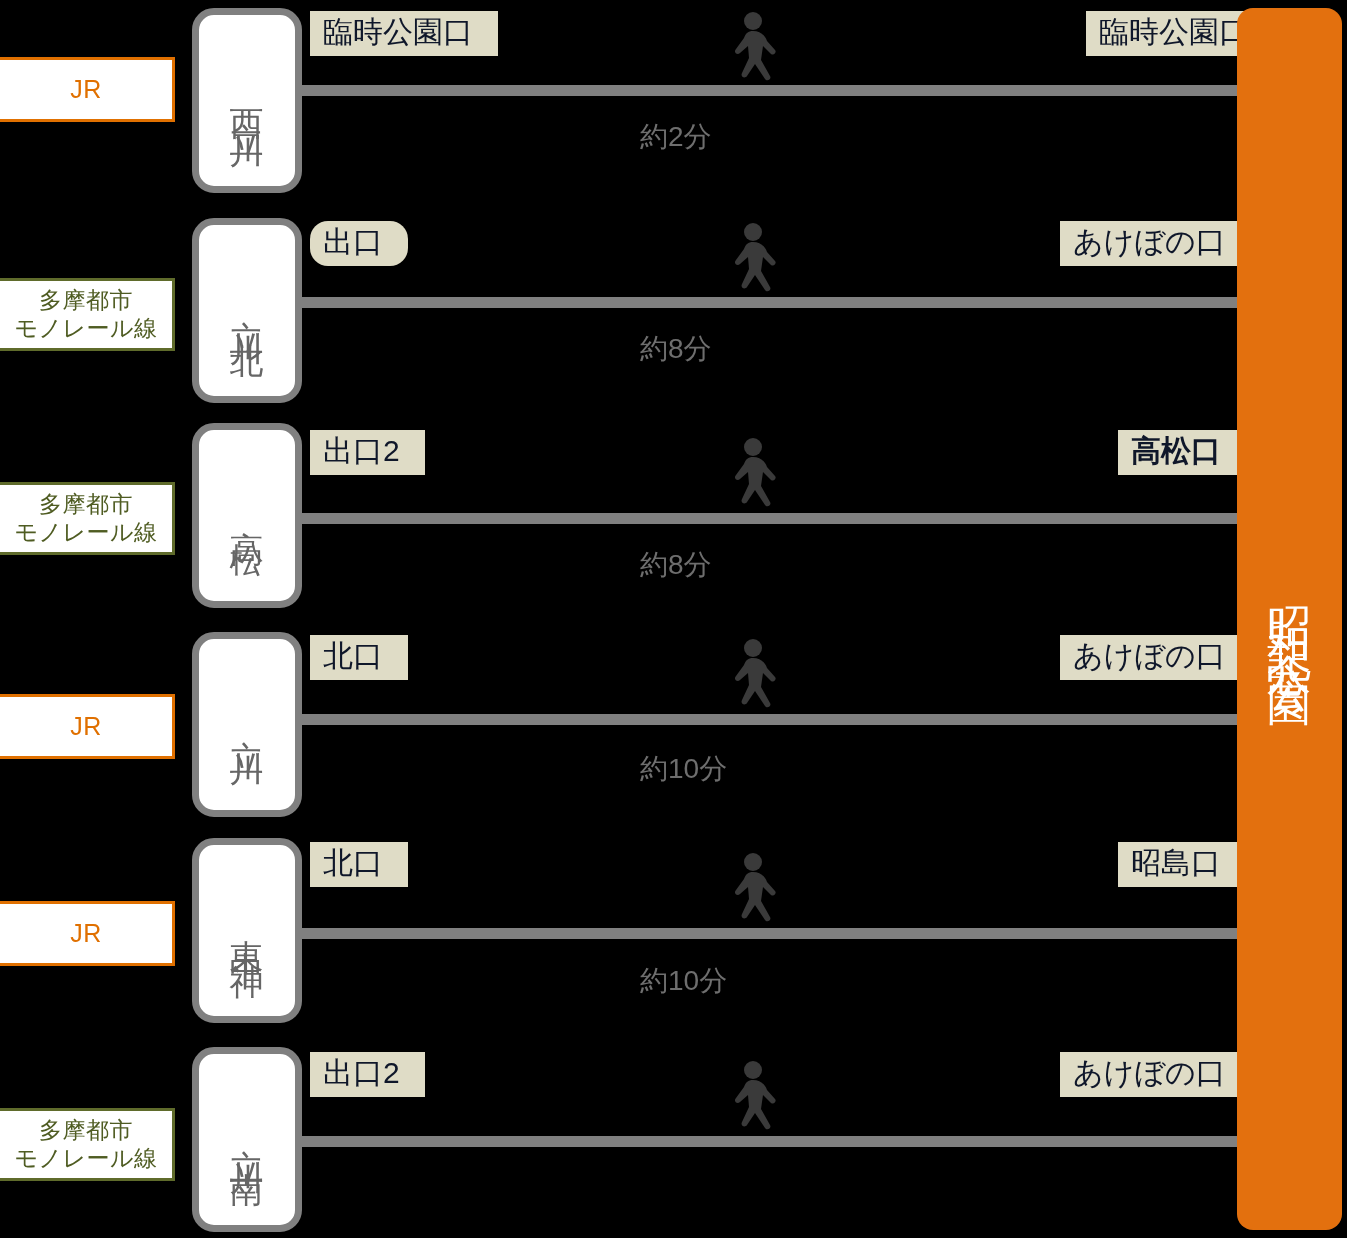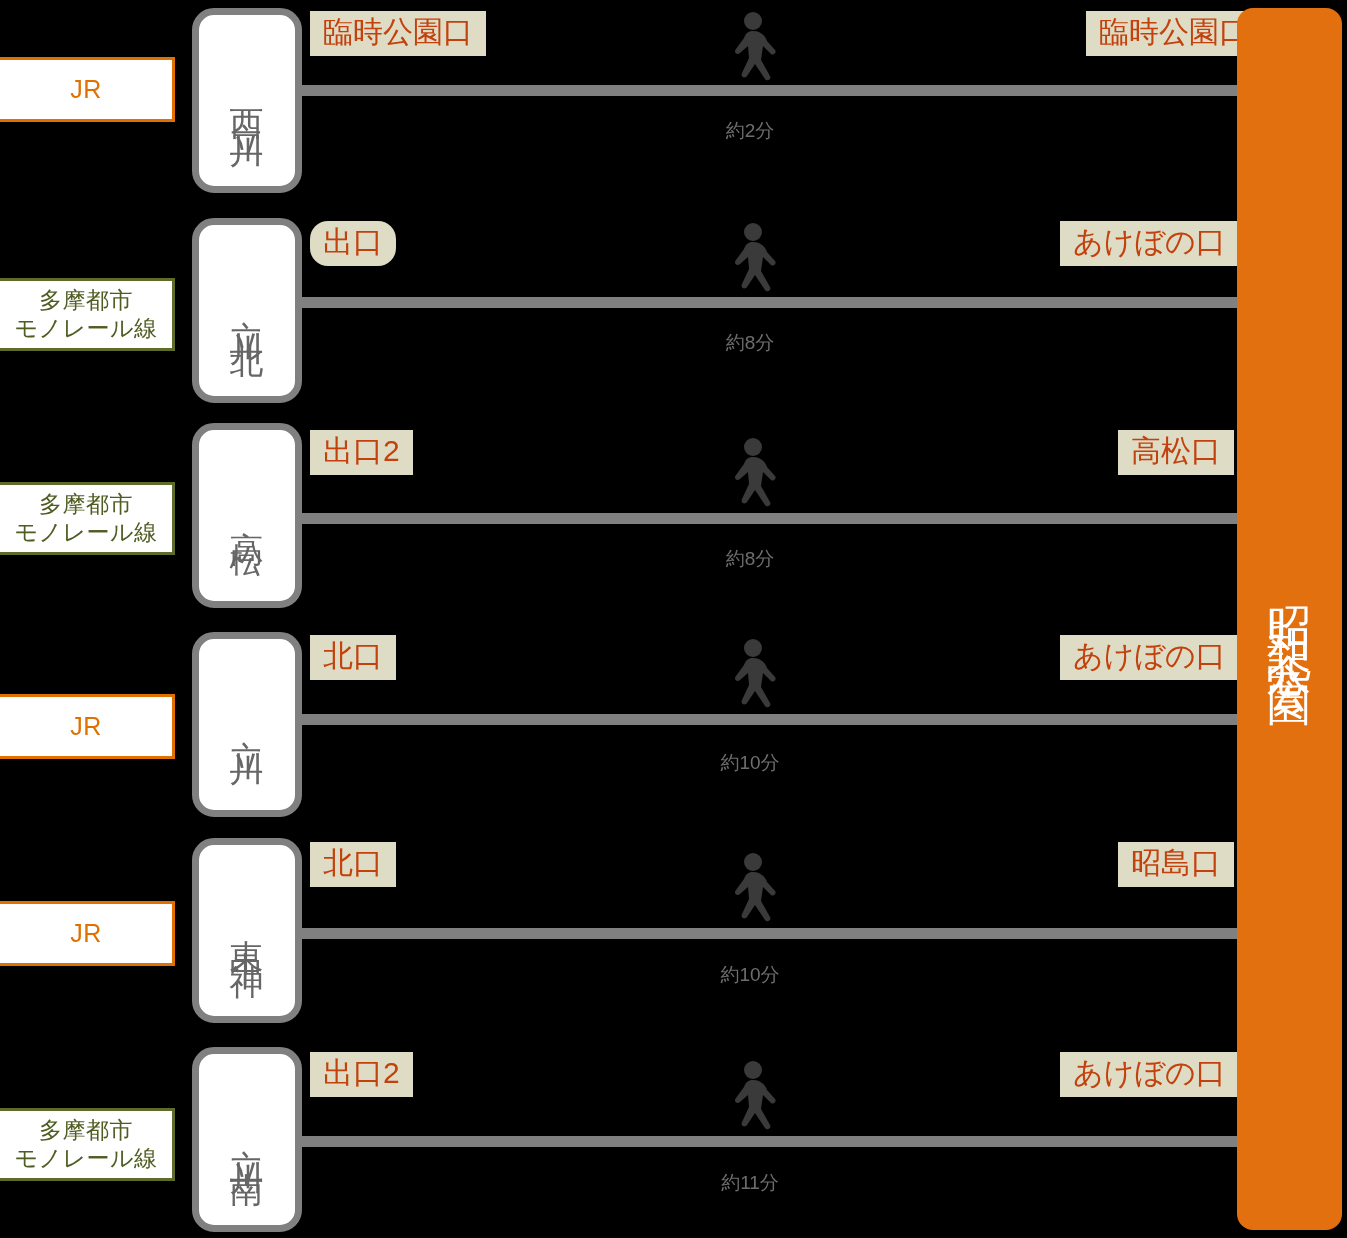--- a/index.html
+++ b/index.html
@@ -60,23 +60,23 @@
     line-height: 1;
     white-space: nowrap;
     text-indent: 0;
   }
 
   
   .chip {
     position: absolute;
     box-sizing: border-box;
     background: #DFDCC6;
-    color: #c2410c;
+    color: #0f172a;
     font-size: 30px;
-    padding: 5px 13px 8px 13px;
+    padding: 5px 25px 8px 13px;
     white-space: nowrap;
     line-height: 1.05;
   }
   .chip.right { text-align: center; }
 
   
   .walk-line {
     position: absolute;
     background: #808080;
     height: 11px;
@@ -87,23 +87,23 @@
     position: absolute;
     width: 62px;
     height: 74px;
   }
   .walker svg { display: block; width: 100%; height: 100%; }
 
   
   .duration {
     position: absolute;
     color: #6E6E6E;
-    font-size: 19px;
-    white-space: nowrap;
-    text-align: center;
+    font-size: 28px;
+    white-space: nowrap;
+    text-align: left;
   }
 
   
   .dest-panel {
     position: absolute;
     background: #E3700E;
     border-radius: 16px;
     display: flex;
     align-items: center;
     justify-content: center;
@@ -178,21 +178,21 @@
   <div class="chip" style="left:310px; top:430px;">
     <span>出口2</span>
   </div>
   <div class="walk-line" style="left:302px; top:513px; width:935px;"></div>
   <div class="walker" style="left:720px; top:438px;">
     <svg viewBox="0 0 62 74" xmlns="http://www.w3.org/2000/svg">
       <circle cx="33" cy="9" r="9" fill="#3A3A3A"></circle>
       <path d="M33 19 C40 19 45 23 47 29 L55 38 C57 40 54 44 51 42 L43 34 L41 48 L50 64 C52 67 47 70 45 67 L35 52 L27 64 C25 67 20 65 22 61 L29 46 L28 34 L20 41 C17 44 13 40 16 37 L24 26 C26 21 28 19 33 19 Z" fill="#3A3A3A"></path>
     </svg>
   </div>
-  <div class="chip right" style="left:1118px; top:430px;">
+  <div class="chip right" style="left:1118px; top:430px;font-weight:bold;">
     <span>高松口</span>
   </div>
   <div class="duration" style="left:640px; top:546px; width:220px;">
     <span>約8分</span>
   </div>
 
   <div class="line-badge" style="left:-3px; top:694px; width:178px; height:65px;">
     <span class="lb-text">JR</span>
   </div>
   <div class="station-box" style="left:192px; top:632px; width:110px; height:185px;">
@@ -250,21 +250,18 @@
   <div class="walk-line" style="left:302px; top:1136px; width:935px;"></div>
   <div class="walker" style="left:720px; top:1061px;">
     <svg viewBox="0 0 62 74" xmlns="http://www.w3.org/2000/svg">
       <circle cx="33" cy="9" r="9" fill="#3A3A3A"></circle>
       <path d="M33 19 C40 19 45 23 47 29 L55 38 C57 40 54 44 51 42 L43 34 L41 48 L50 64 C52 67 47 70 45 67 L35 52 L27 64 C25 67 20 65 22 61 L29 46 L28 34 L20 41 C17 44 13 40 16 37 L24 26 C26 21 28 19 33 19 Z" fill="#3A3A3A"></path>
     </svg>
   </div>
   <div class="chip right" style="left:1060px; top:1052px;">
     <span>あけぼの口</span>
   </div>
-  <div class="duration" style="left:640px; top:1170px; width:220px;">
-    <span>約11分</span>
-  </div>
 
   <div class="dest-panel" style="left:1237px; top:8px; width:105px; height:1222px;">
     <span class="dest-label">昭和記念公園</span>
   </div>
 
 </div>
 
 </body></html>

